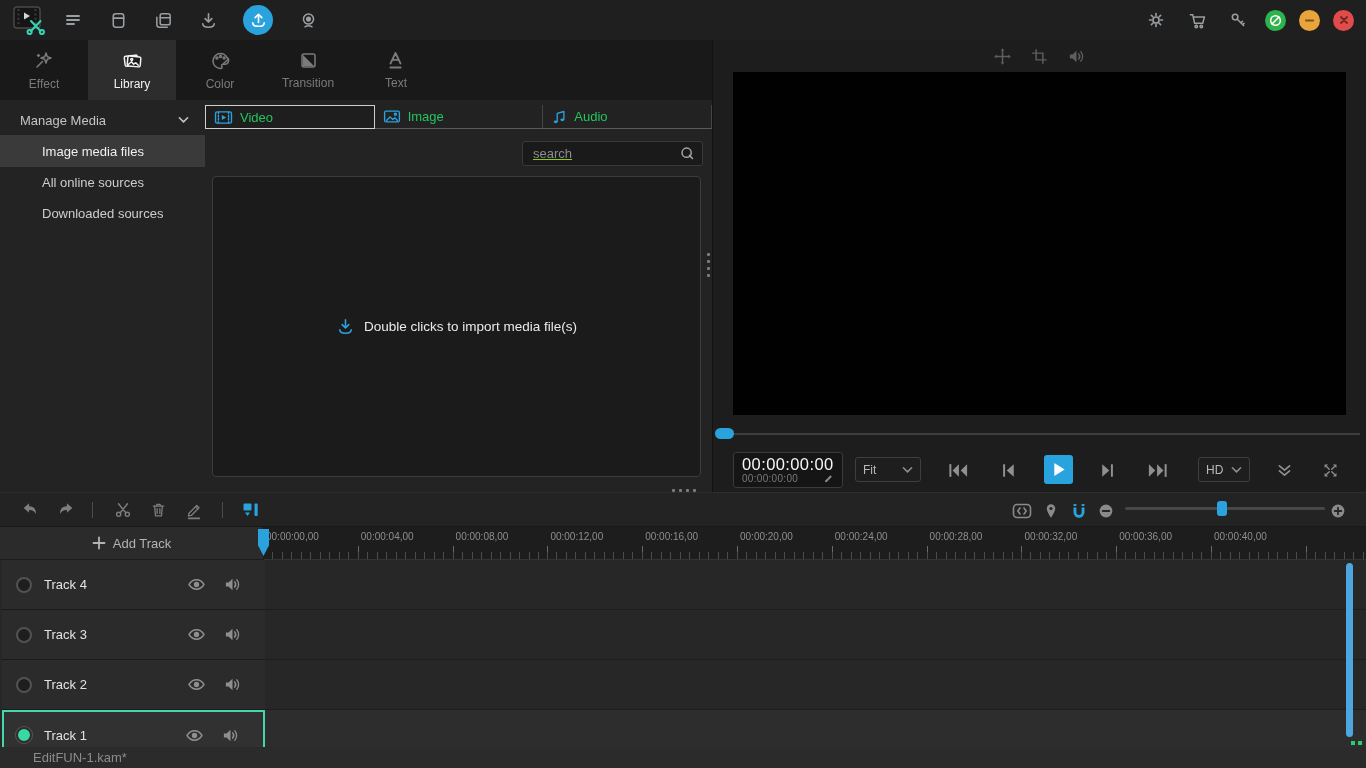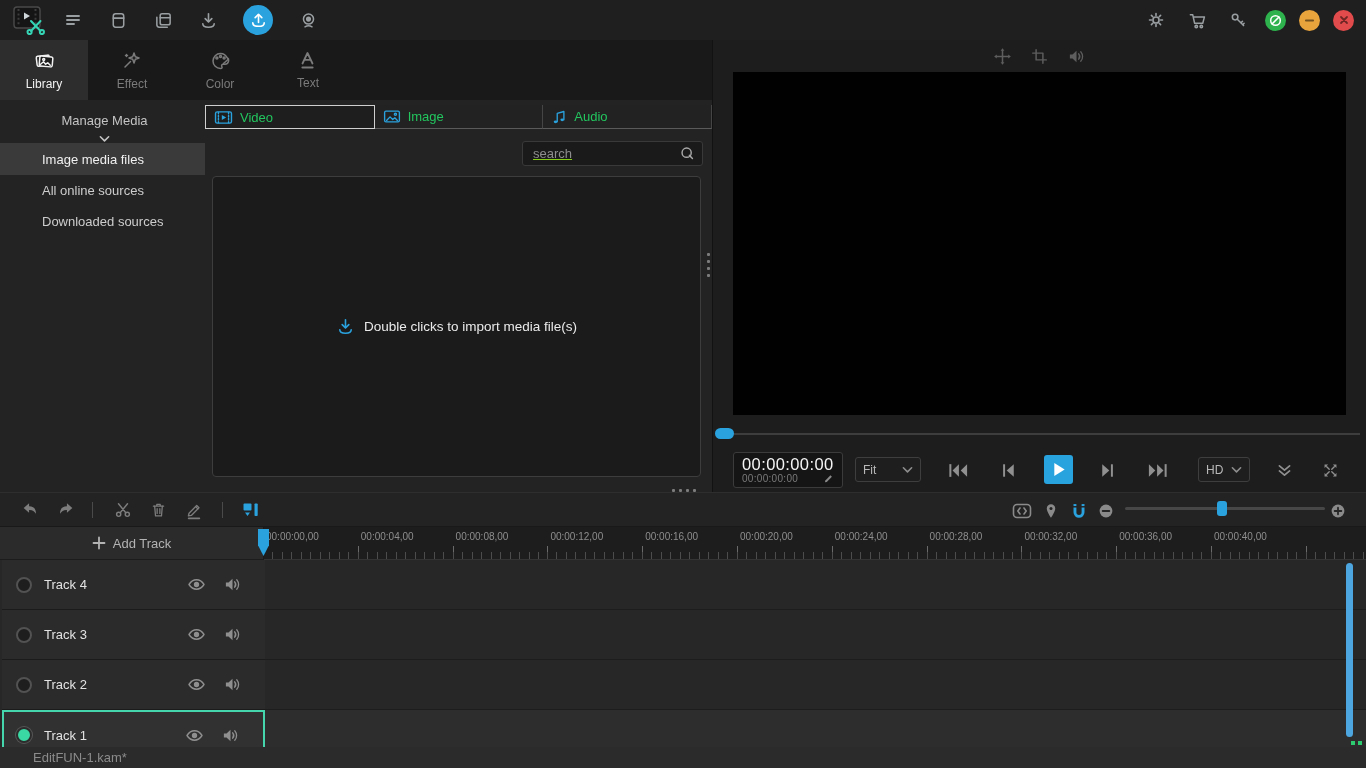--- a/index.html
+++ b/index.html
@@ -12,21 +12,21 @@
   #tb-right{margin-left:auto;display:flex;align-items:center;gap:13px;padding-right:12px;}
   .tbtn{width:28px;height:28px;display:flex;align-items:center;justify-content:center;color:#9a9fa2;cursor:pointer;}
   .tbtn.accent{width:30px;height:30px;border-radius:50%;background:#2aa2de;color:#fff;margin:0 4px;}
   .circle-btn{width:21px;height:21px;border-radius:50%;display:flex;align-items:center;justify-content:center;cursor:pointer;}
   
   #library-panel{position:absolute;left:0;top:40px;width:713px;height:452px;background:#232323;border-right:1px solid #121212;box-sizing:border-box;}
   #lib-tabs{height:60px;background:#191919;display:flex;}
   .lib-tab{width:88px;display:flex;flex-direction:column;align-items:center;justify-content:center;gap:5px;color:#7b7b7b;font-size:12px;cursor:pointer;}
   .lib-tab.active{background:#2d2d2d;color:#f2f2f2;}
   #sidebar{position:absolute;left:0;top:60px;width:205px;bottom:0;}
-  #manage-media{height:30px;margin-top:13px;display:flex;align-items:center;justify-content:space-between;padding:0 16px 0 20px;color:#c4c4c4;font-size:13px;border-bottom:1px solid #3a3a3a;cursor:pointer;flex-direction:column;}
+  #manage-media{height:30px;margin-top:5px;display:flex;align-items:center;justify-content:space-between;padding:0 16px 0 20px;color:#c4c4c4;font-size:13px;border-bottom:1px solid #3a3a3a;cursor:pointer;}
   .side-item{height:31px;line-height:31px;padding-left:42px;font-size:13px;color:#cdcdcd;cursor:pointer;}
   .side-item.selected{background:#3a3a3a;color:#f0f0f0;}
   #media-tabs{position:absolute;left:205px;top:65px;right:0;height:24px;display:flex;}
   .media-tab{flex:1;display:flex;align-items:center;gap:7px;padding-left:8px;font-size:13px;color:#22c55e;border-bottom:1px solid #5a5a5a;border-right:1px solid #454545;box-sizing:border-box;cursor:pointer;background:#222;}
   .media-tab .icon{color:#2aa2de;}
   .media-tab.selected{border:1px solid #cfcfcf;background:#1e1e1e;}
   #search-box{position:absolute;left:522px;top:101px;width:181px;height:25px;background:#1a1a1a;border:1px solid #393939;border-radius:3px;display:flex;align-items:center;box-sizing:border-box;}
   #search-box input{flex:1;min-width:0;background:transparent;border:none;outline:none;color:#84cc16;font-size:13px;padding:0 4px 0 10px;font-family:"Liberation Sans",sans-serif;text-decoration:underline;}
   #search-box input::placeholder{color:#8d8d8d;}
   #search-box .icon{color:#a9a9a9;padding-right:6px;}
@@ -206,54 +206,63 @@
             <svg width="12" height="12" viewBox="0 0 20 20" fill="none" stroke="rgba(0,0,0,0.5)" stroke-width="3" stroke-linecap="round">
               <path d="M5 5l10 10M15 5 5 15"></path>
             </svg>
           </span>
         </div>
       </div>
   </div>
 
   <div id="library-panel">
     <div id="lib-tabs">
+        <div class="lib-tab">
+          <span class="icon">
+            <svg width="22" height="22" viewBox="0 0 22 22" fill="none" stroke="currentColor" stroke-linecap="round" stroke-linejoin="round" stroke-width="1.5">
+              <path d="M13 3l1.3 3.7L18 8l-3.7 1.3L13 13l-1.3-3.7L8 8l3.7-1.3z"></path>
+              <path d="M9.5 11.5 4 17"></path>
+              <path d="M5.5 4.5v2M4.5 5.5h2"></path>
+            </svg>
+          </span>
+          <span>Effect</span>
+        </div>
         <div class="lib-tab active">
           <span class="icon">
             <svg width="23" height="22" viewBox="0 0 22 22" fill="none" stroke="currentColor" stroke-linecap="round" stroke-linejoin="round" stroke-width="1.5">
               <rect x="3.2" y="5.8" width="13" height="10" rx="1.5" transform="rotate(-7 9 11)"></rect>
               <g transform="rotate(5 13 12)">
                 <rect x="6" y="6.5" width="13" height="10" rx="1.5" fill="#1c1c1c"></rect>
                 <circle cx="10" cy="9.7" r="1"></circle>
                 <path d="M7 15l3-3 2.3 2.3 2-1.6 2.7 2.3"></path>
               </g>
             </svg>
           </span>
           <span>Library</span>
         </div>
         <div class="lib-tab">
           <span class="icon">
-            <svg width="22" height="22" viewBox="0 0 22 22" fill="none" stroke="currentColor" stroke-linecap="round" stroke-linejoin="round" stroke-width="1.5">
-              <path d="M13 3l1.3 3.7L18 8l-3.7 1.3L13 13l-1.3-3.7L8 8l3.7-1.3z"></path>
-              <path d="M9.5 11.5 4 17"></path>
-              <path d="M5.5 4.5v2M4.5 5.5h2"></path>
-            </svg>
-          </span>
-          <span>Effect</span>
-        </div>
-        <div class="lib-tab">
-          <span class="icon">
             <svg width="23" height="22" viewBox="0 0 22 22" fill="none" stroke="currentColor" stroke-linecap="round" stroke-linejoin="round" stroke-width="1.5">
               <path d="M11 3.5a7.5 7.5 0 1 0 0 15c1.6 0 1.9-1.1 1.3-2-.6-1 .1-2.3 1.5-2.3h1.7a3.6 3.6 0 0 0 2.1-6.5A7.5 7.5 0 0 0 11 3.5z"></path>
               <circle cx="7.4" cy="8" r="1"></circle>
               <circle cx="11" cy="6.5" r="1"></circle>
               <circle cx="14.6" cy="8" r="1"></circle>
               <path d="M14 13.5l5-4.5"></path>
             </svg>
           </span>
           <span>Color</span>
+        </div>
+        <div class="lib-tab">
+          <span class="icon">
+            <svg width="21" height="21" viewBox="0 0 21 21" fill="none" stroke="currentColor" stroke-linecap="round" stroke-linejoin="round" stroke-width="1.5">
+              <rect x="4" y="4" width="13" height="13" rx="2"></rect>
+              <path d="M5 5l11 11H5z" fill="currentColor" stroke="none"></path>
+            </svg>
+          </span>
+          <span>Transition</span>
         </div>
         <div class="lib-tab">
           <span class="icon">
             <svg width="20" height="21" viewBox="0 0 20 21" fill="none" stroke="currentColor" stroke-linecap="round" stroke-linejoin="round" stroke-width="1.8">
               <path d="M4.5 13.5 9.5 3l5 10.5M6.3 9.8h6.4"></path>
               <path d="M4.5 17.5h10" stroke-width="2.2"></path>
             </svg>
           </span>
           <span>Text</span>
         </div>

